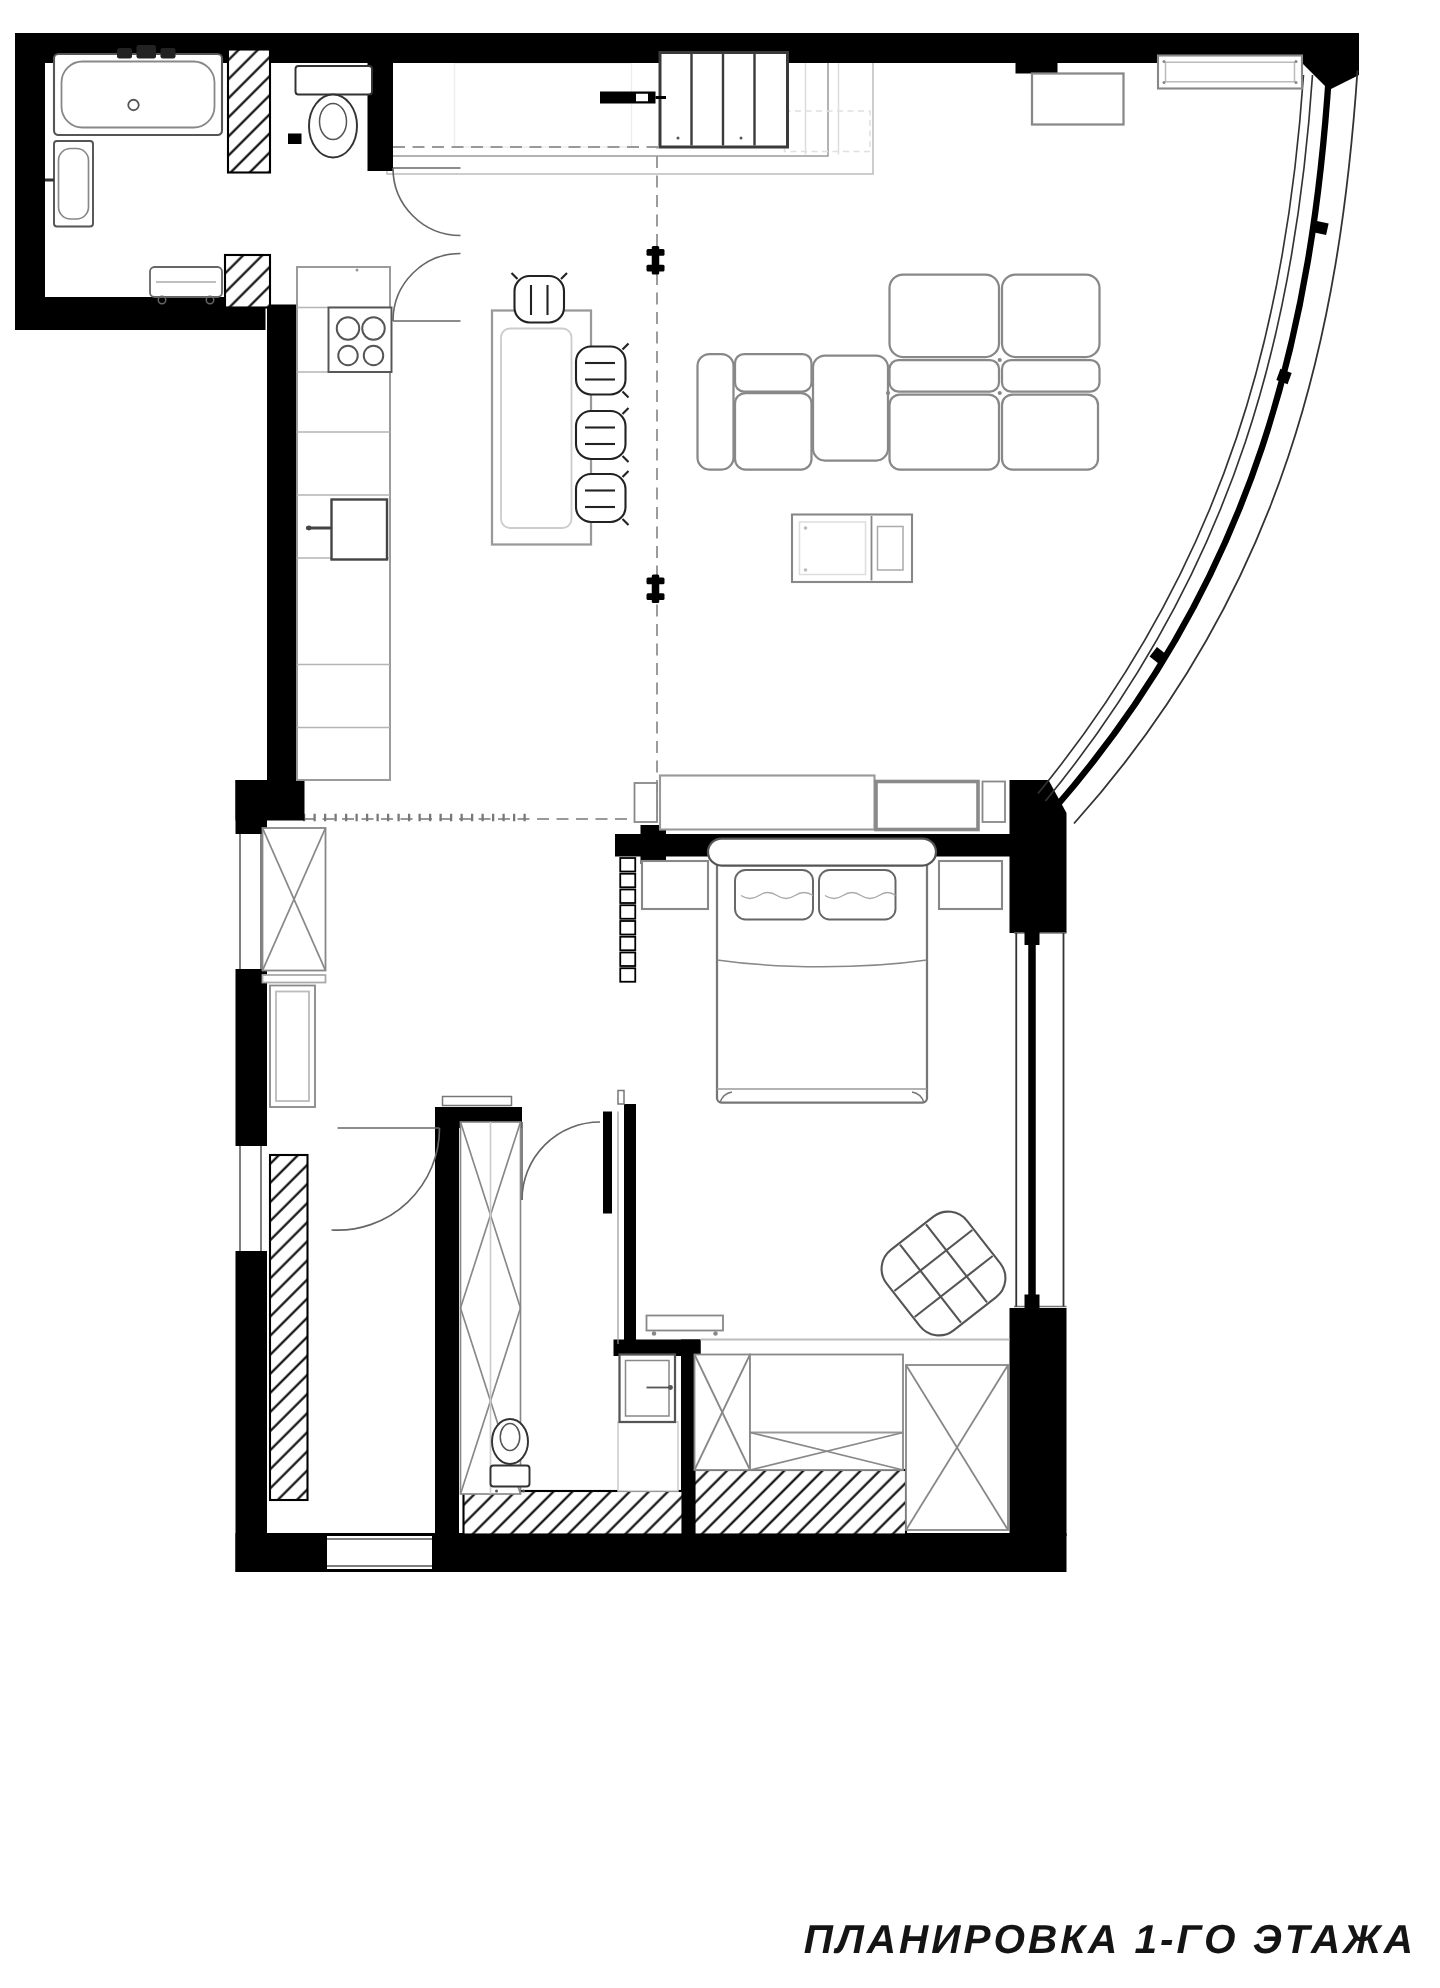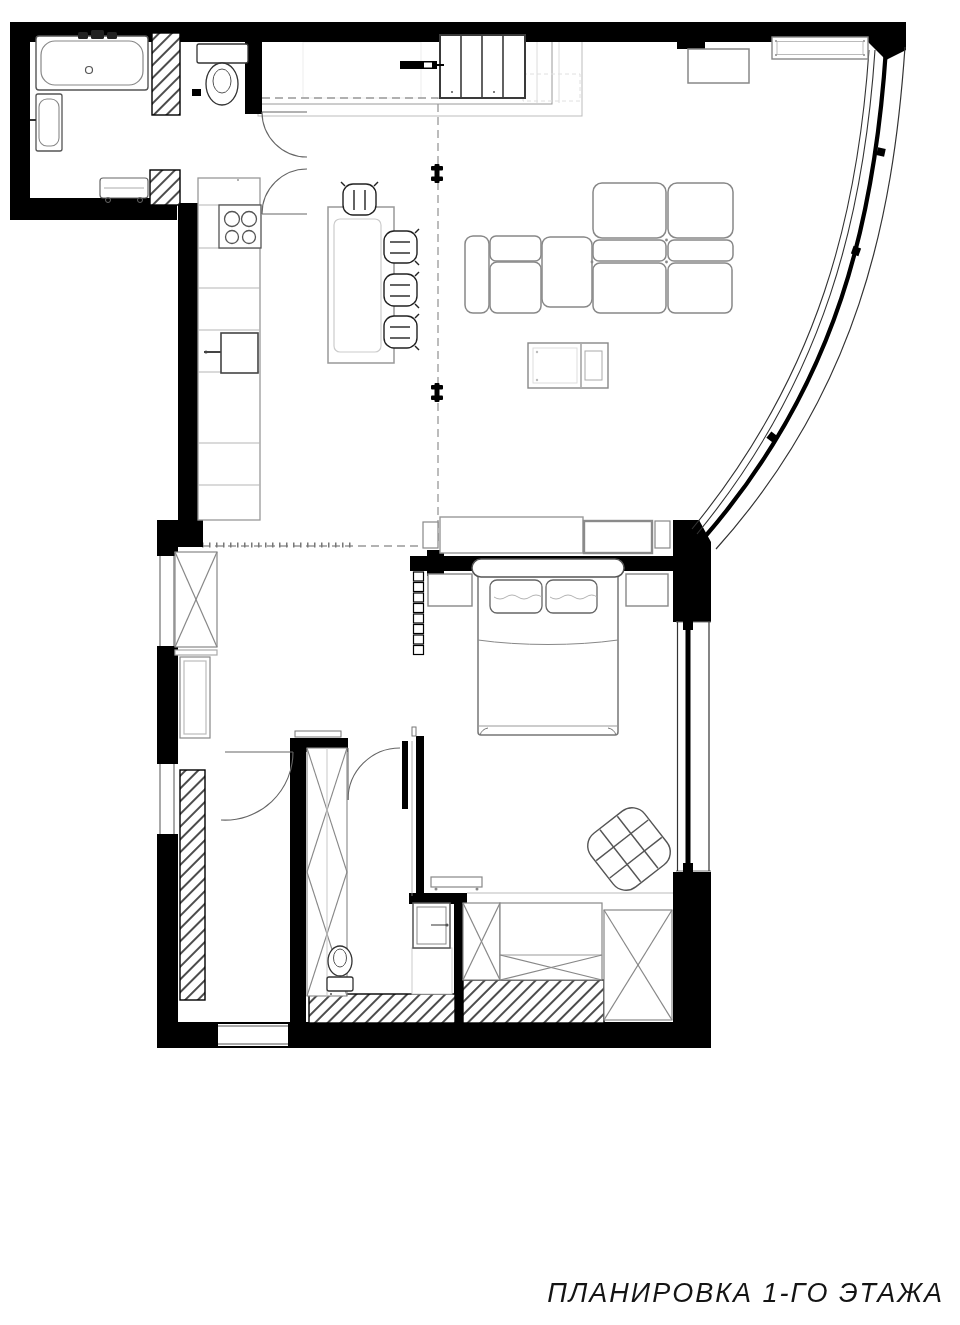--- a/index.html
+++ b/index.html
@@ -1,19 +1,19 @@
 <!DOCTYPE html>
 <html><head>
 <meta charset="utf-8">
 <style>
   html,body{margin:0;padding:0;background:#ffffff;}
   .canvas{position:relative;width:960px;height:1325px;background:#fff;overflow:hidden;
           font-family:"Liberation Sans",sans-serif;}
   .plan-svg{position:absolute;left:0;top:0;}
-  .plan-title{position:absolute;right:16px;top:1278px;font-style:italic;font-weight:400;
+  .plan-title{position:absolute;right:16px;top:1278px;font-style:italic;font-weight:700;
               font-size:27px;letter-spacing:2px;color:#141414;white-space:nowrap;}
 </style>
 </head>
 <body>
 
 <div class="canvas">
 
 <svg class="plan-svg" width="960" height="1325" viewBox="0 0 960 1325">
   <defs>
     <pattern id="hatch" width="9" height="9" patternUnits="userSpaceOnUse" patternTransform="rotate(45)">

